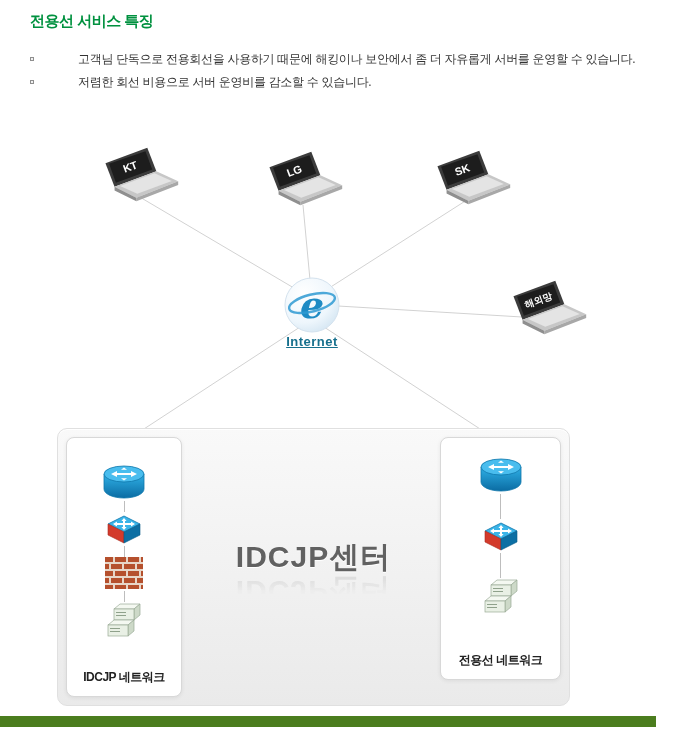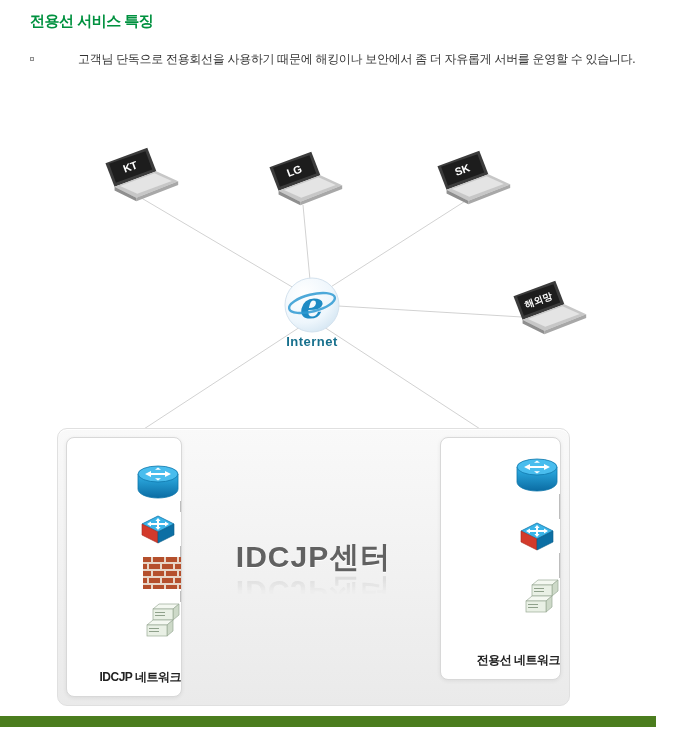--- a/index.html
+++ b/index.html
@@ -26,34 +26,34 @@
 
   .laptop { position:absolute; z-index:2; }
 
   .globe {
     position:absolute; left:284px; top:277px; z-index:2;
     width:56px; height:56px;
   }
   .internet-label {
     position:absolute; left:268px; top:334px; width:88px; z-index:2;
     text-align:center; font-size:13px; font-weight:bold;
-    color:var(--internet-blue,#17708d); letter-spacing:0.5px;
+    color:var(--internet-blue,#17708d); letter-spacing:0.5px;text-decoration:underline;
   }
 
   .dc-box {
     position:absolute; left:57px; top:428px; width:513px; height:278px; z-index:2;
     border:1px solid #e0e0e0; border-radius:10px;
     background:linear-gradient(180deg,#f9f9f9 0%,#eaeaea 100%);
     box-shadow:inset 0 1px 0 #ffffff;
   }
   .net-panel {
     position:absolute; z-index:3;
     background:#ffffff; border:1px solid #d8d8d8; border-radius:8px;
     box-shadow:0 1px 4px rgba(0,0,0,0.07);
-    display:flex; flex-direction:column; align-items:flex-end;
+    display:flex; flex-direction:column; align-items:center;
   }
   .net-panel.left  { left:66px;  top:437px; width:116px; height:260px; padding-top:25px; padding-bottom:10px; }
   .net-panel.right { left:440px; top:437px; width:121px; height:243px; padding-top:18px; padding-bottom:10px; }
   .vline { width:1px; background:#bdbdbd; }
   .vline.s { height:11px; }
   .vline.l { height:25px; }
   .panel-label {
     margin-top:auto; font-size:12px; font-weight:bold; color:#222222;
     letter-spacing:-0.5px; white-space:nowrap;
   }
@@ -96,20 +96,24 @@
       </radialGradient>
     </defs>
   </svg>
 
   <div class="page-title">전용선 서비스 특징</div>
 
   <div class="bullets">
     <div class="bullet-row">
       <span class="bullet-marker"></span>
       <span class="bullet-text">고객님 단독으로 전용회선을 사용하기 때문에 해킹이나 보안에서 좀 더 자유롭게 서버를 운영할 수 있습니다.</span>
+    </div>
+    <div class="bullet-row">
+      <span class="bullet-marker"></span>
+      <span class="bullet-text">저렴한 회선 비용으로 서버 운영비를 감소할 수 있습니다.</span>
     </div>
   </div>
 
   <svg class="wires" width="680" height="730">
     <g stroke="#d2d2d2" stroke-width="1">
       <line x1="138" y1="196" x2="299" y2="291"></line>
       <line x1="303" y1="205" x2="310" y2="280"></line>
       <line x1="470" y1="198" x2="326" y2="290"></line>
       <line x1="522" y1="317" x2="338" y2="306"></line>
       <line x1="300" y1="327" x2="124" y2="442"></line>

